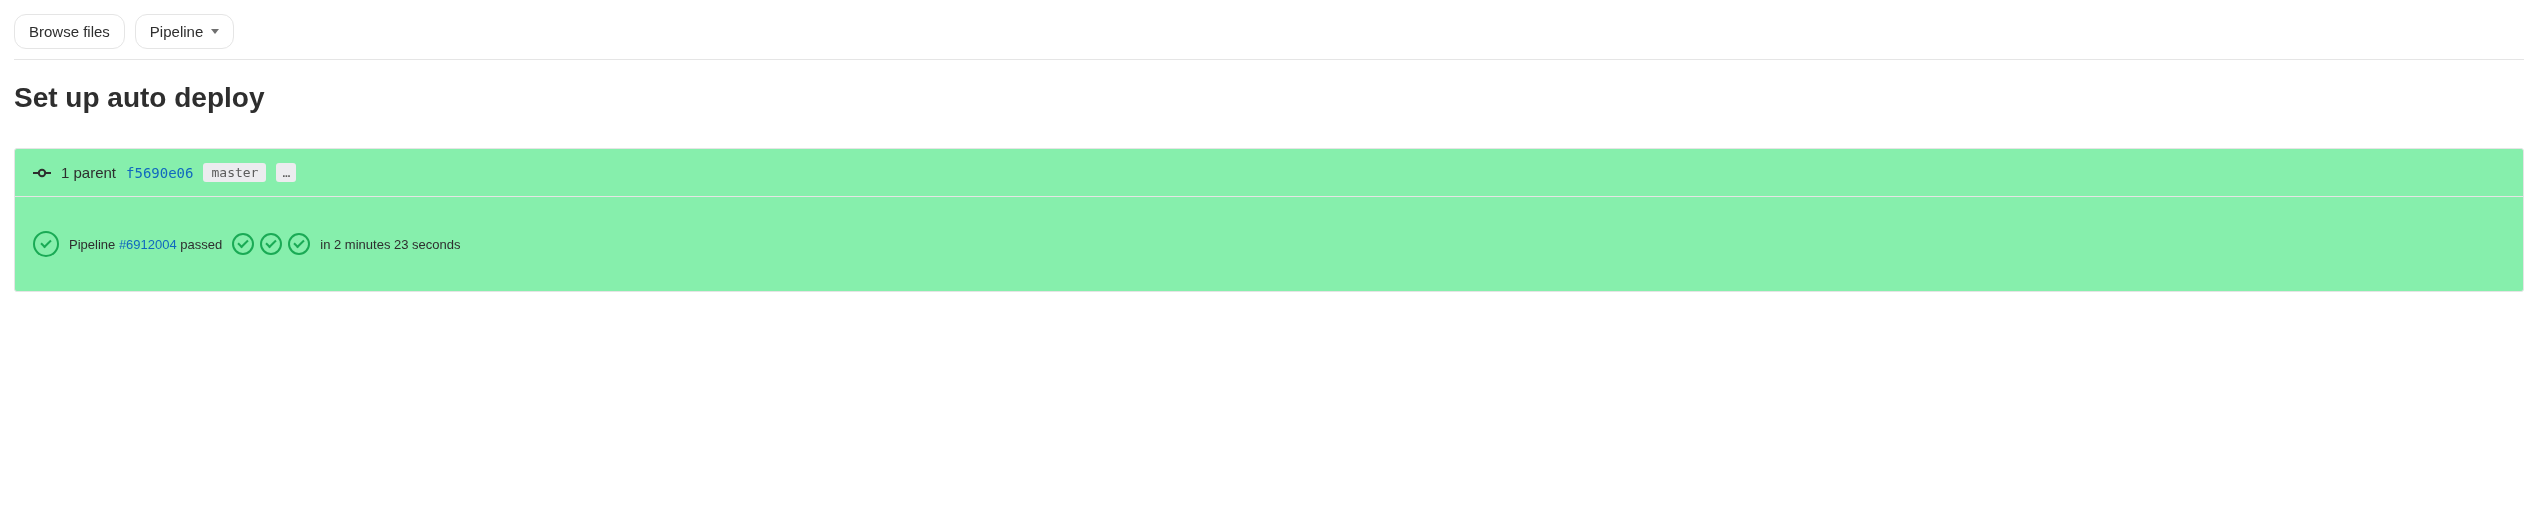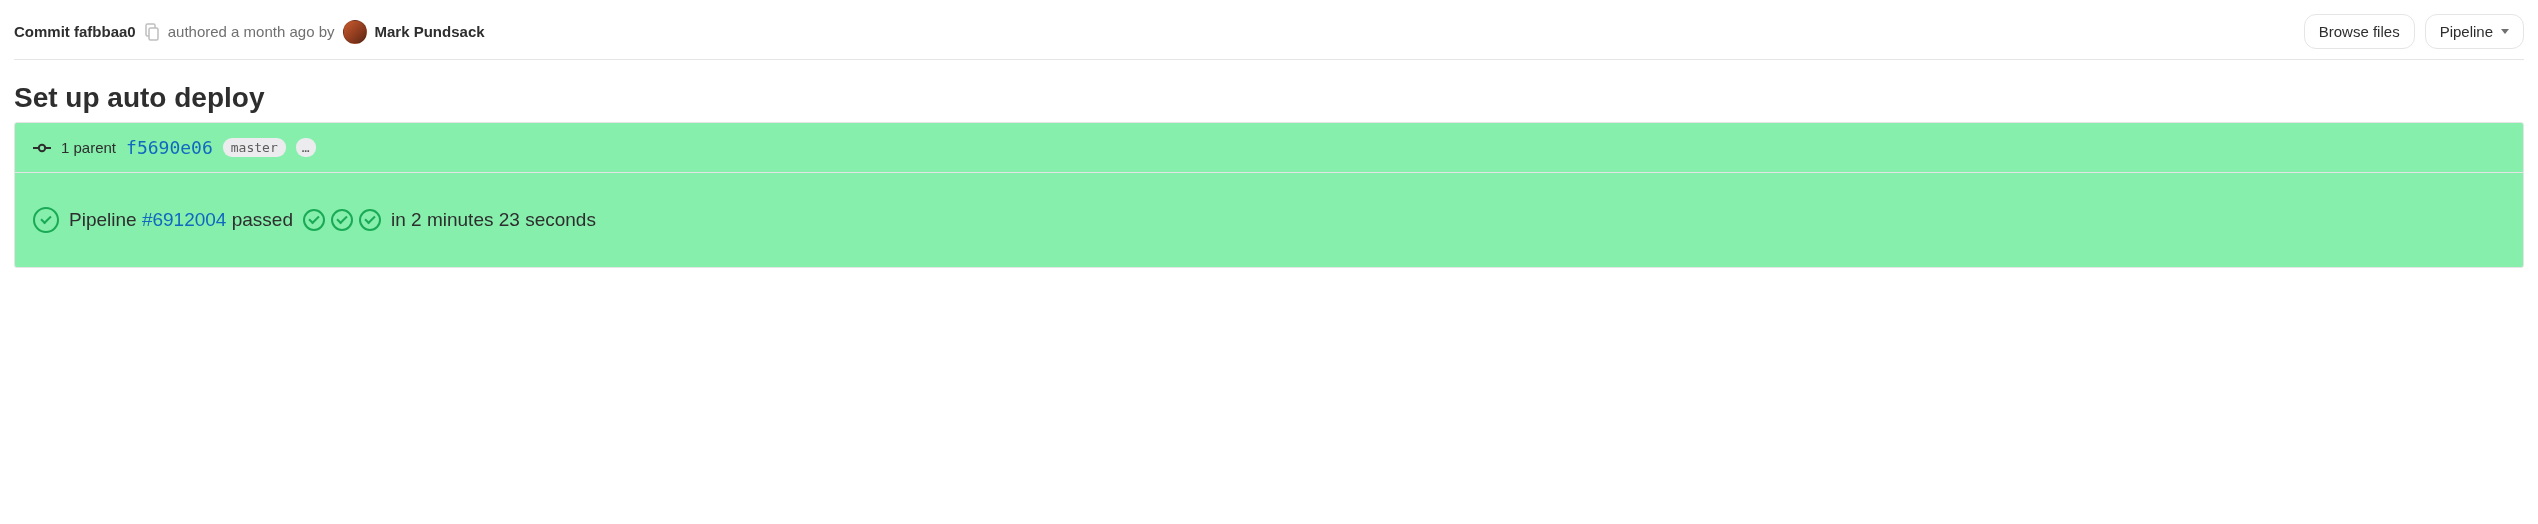--- a/index.html
+++ b/index.html
@@ -77,21 +77,21 @@
     }
     .divider {
       border-top: 1px solid #e5e5e5;
       margin-top: 10px;
       margin-bottom: 22px;
     }
     .title {
       font-size: 28px;
       font-weight: 600;
       color: #2e2e2e;
-      margin-bottom: 8px;
+      margin-bottom: 34px;
     }
     .panel {
       border: 1px solid #e5e5e5;
       border-radius: 3px;
       background: #86efac;
     }
     .panel-section {
       padding: 14px 18px;
       display: flex;
       align-items: center;
@@ -107,28 +107,28 @@
       display: inline-flex;
       align-items: center;
     }
     .parent-text {
       color: #2e2e2e;
       font-size: 15px;
     }
     .sha-link {
       font-family: Menlo, Monaco, Consolas, monospace;
       color: #1068bf;
-      font-size: 18px;
+      font-size: 14px;
       cursor: pointer;
     }
     .tag {
       background: #ececef;
       color: #5c5c5c;
       padding: 2px 8px;
-      border-radius: 9px;
+      border-radius: 3px;
       font-size: 13px;
       font-family: Menlo, Monaco, Consolas, monospace;
       cursor: pointer;
       display: inline-flex;
       align-items: center;
     }
     .tag.small {
       padding: 2px 6px;
     }
     .status-circle {
@@ -145,56 +145,37 @@
       height: 26px;
     }
     .check-mark {
       width: 10px;
       height: 6px;
       border-left: 2px solid #1aaa55;
       border-bottom: 2px solid #1aaa55;
       transform: rotate(-45deg) translate(1px, -1px);
     }
     .pipeline-text {
-      font-size: 19px;
+      font-size: 13px;
       color: #2e2e2e;
     }
     .pipeline-link {
       color: #1068bf;
       cursor: pointer;
     }
     .stage-circles {
       display: flex;
       gap: 6px;
       align-items: center;
     }
   </style>
 </head>
 <body>
 
 <div class="header-row">
-  <div class="header-left">
-    <span class="commit-label">
-      <span>Commit</span>
-      <span>fafbbaa0</span>
-    </span>
-    <span class="copy-icon">
-      <svg width="16" height="18" viewBox="0 0 16 18">
-        <rect x="2" y="1" width="9" height="12" rx="1.5" fill="none" stroke="#8b8b8b" stroke-width="1.5"></rect>
-        <rect x="5" y="5" width="9" height="12" rx="1.5" fill="#fff" stroke="#8b8b8b" stroke-width="1.5"></rect>
-      </svg>
-    </span>
-    <span class="authored-text">
-      <span>authored</span>
-      <span>a month ago</span>
-      <span>by</span>
-    </span>
-    <span class="avatar"></span>
-    <span class="author-name">Mark Pundsack</span>
-  </div>
   <div class="header-right">
     <button class="btn">
       <span>Browse files</span>
     </button>
     <button class="btn">
       <span>Pipeline</span>
       <span class="caret-down"></span>
     </button>
   </div>
 </div>

